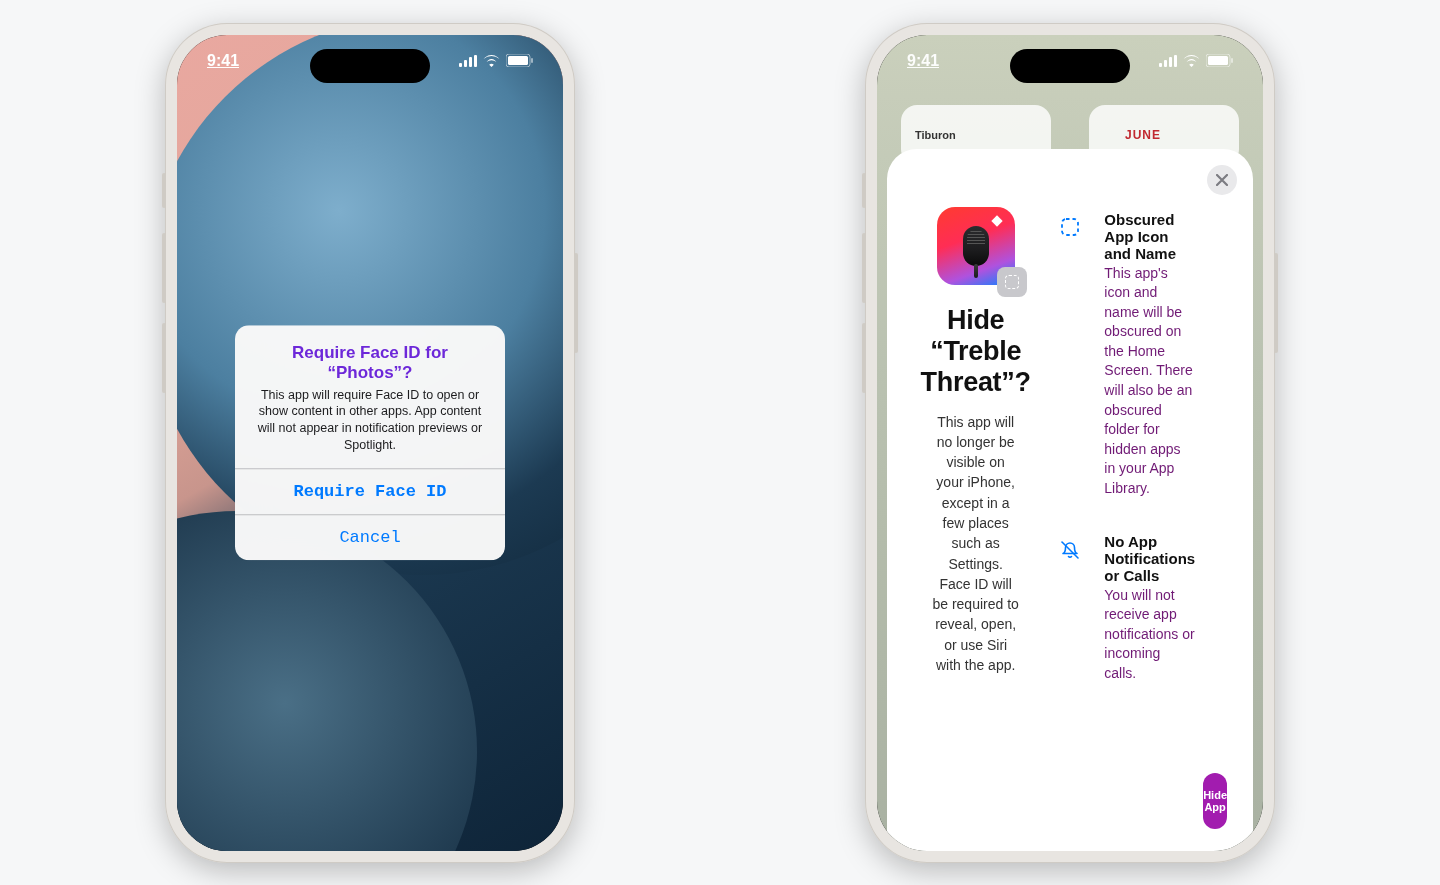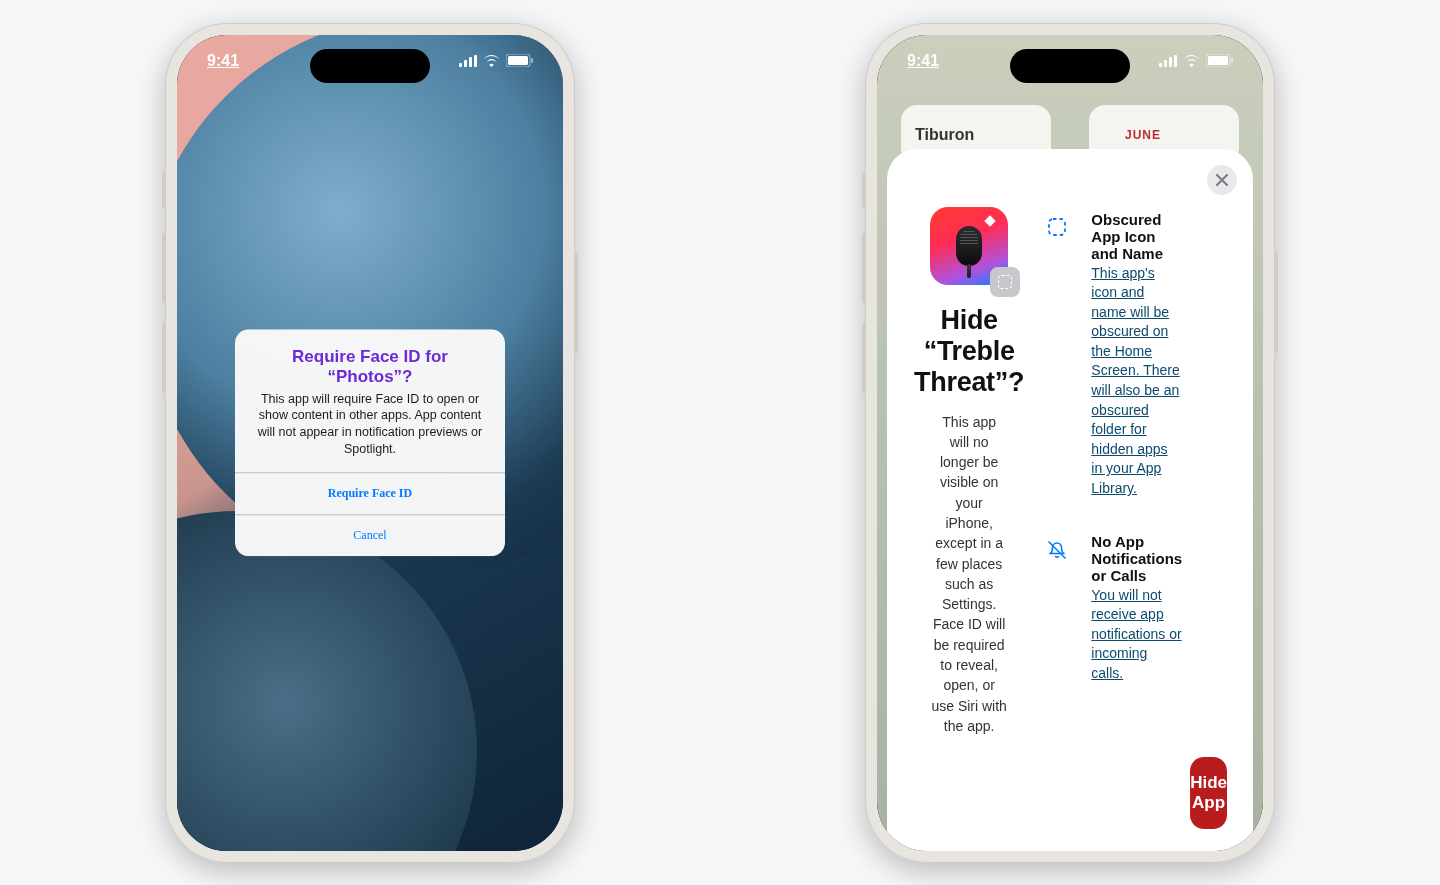--- a/index.html
+++ b/index.html
@@ -94,36 +94,36 @@
     z-index:30;
   }
   .alert-body { padding:18px 16px 14px; text-align:center; }
   .alert-title { font-size:17px; font-weight:700; color:#6d28d9; margin-bottom:4px; }
   .alert-msg { font-size:12.5px; line-height:1.35; color:#1c1c1e; }
   .alert-btn {
     display:block; width:100%;
     border:none; border-top:0.5px solid rgba(60,60,67,.29);
     background:transparent;
     padding:13px 0;
-    font-size:12px; color:#007aff;
-    font-family:Liberation Serif, serif;
+    font-size:17px; color:#007aff;
+    font-family:Liberation Mono, monospace;
     cursor:pointer;
   }
   .alert-btn.primary { font-weight:600; }
 
   
   .wallpaper-right {
     position:absolute; inset:0;
     background: linear-gradient(180deg,#c9d0b9 0%, #b9c3ae 40%, #a8b2a0 100%);
     filter: saturate(.85);
   }
   .widget {
     position:absolute; top:70px; height:60px; border-radius:16px;
     background:rgba(255,255,255,.8);
-    padding:10px 14px; font-size:16px; font-weight:600;
+    padding:10px 14px; font-size:11px; font-weight:600;
     display:flex; flex-direction:column; justify-content:center;
   }
   .widget.left { left:24px; width:150px; color:#333; }
   .widget.right { right:24px; width:150px; color:#d6232c; font-size:12px; letter-spacing:1px;padding-left:36px; }
 
   
   .sheet {
     position:absolute; left:10px; right:10px; top:114px; bottom:0;
     background:#fff;
     border-radius:30px 30px 0 0;
@@ -176,28 +176,28 @@
   }
   .sheet-title { font-size:27px; font-weight:800; color:#111; letter-spacing:-0.3px; }
   .sheet-sub {
     margin:14px 22px 0; font-size:14px; line-height:1.45; color:#333;
   }
 
   .feature-list { margin-top:44px; padding: 0 4px 0 14px; display:flex; flex-direction:column; gap:34px; }
   .feature { display:flex; gap:20px; align-items:flex-start; }
   .feature .ficon { width:28px; display:flex; justify-content:center; padding-top:6px; color:#007aff; flex:none; }
   .feature .ftext .ftitle { font-size:15px; font-weight:700; color:#111; margin-bottom:2px; }
-  .feature .ftext .fdesc { font-size:14px; line-height:1.4; color:#0c4a6e;text-decoration:underline; }
+  .feature .ftext .fdesc { font-size:14px; line-height:1.4; color:#701a75; }
 
   .sheet-footer { margin-top:auto; padding: 0 4px 22px; }
   .primary-btn {
     width:100%; padding:16px 0;
-    background:#b91c1c; color:#fff;
+    background:#a21caf; color:#fff;
     border:none; border-radius:14px;
-    font-size:17px; font-weight:600;
+    font-size:11px; font-weight:600;
     font-family:inherit; cursor:pointer;
   }
 
   .phone-right .status-bar { color:rgba(255,255,255,.95); }
 
   
   [data-bind]:empty::before{ content:"\00a0"; }
 </style>
 </head>
 <body>

